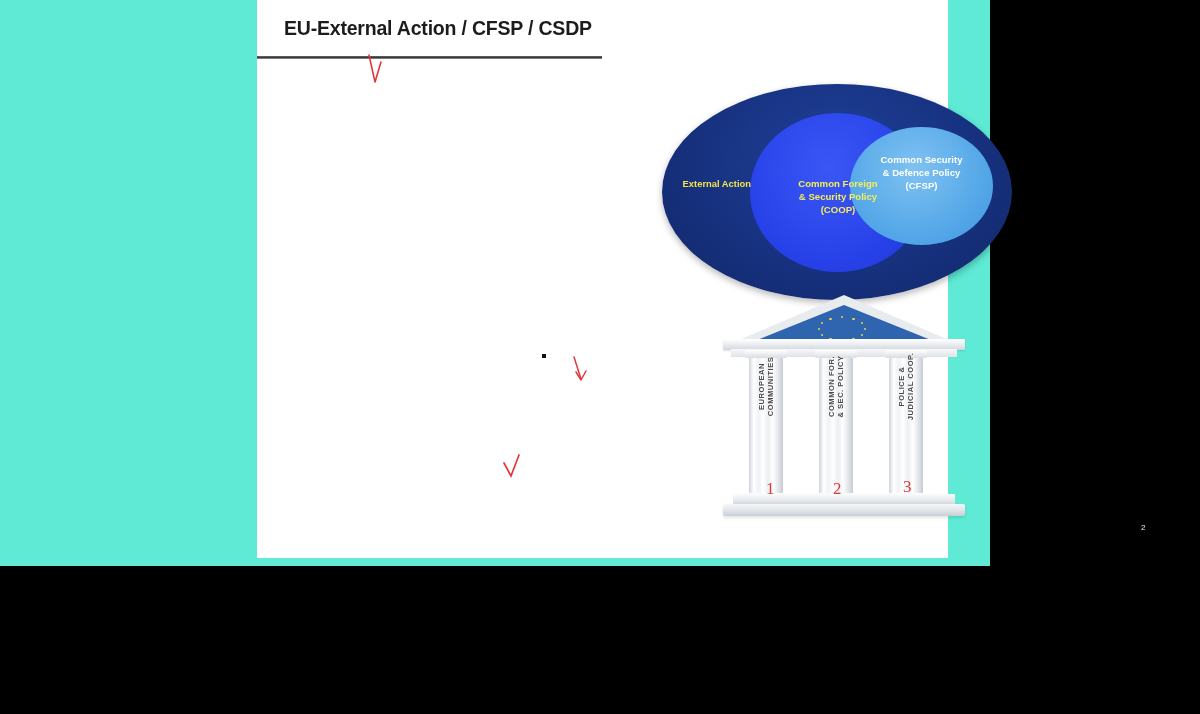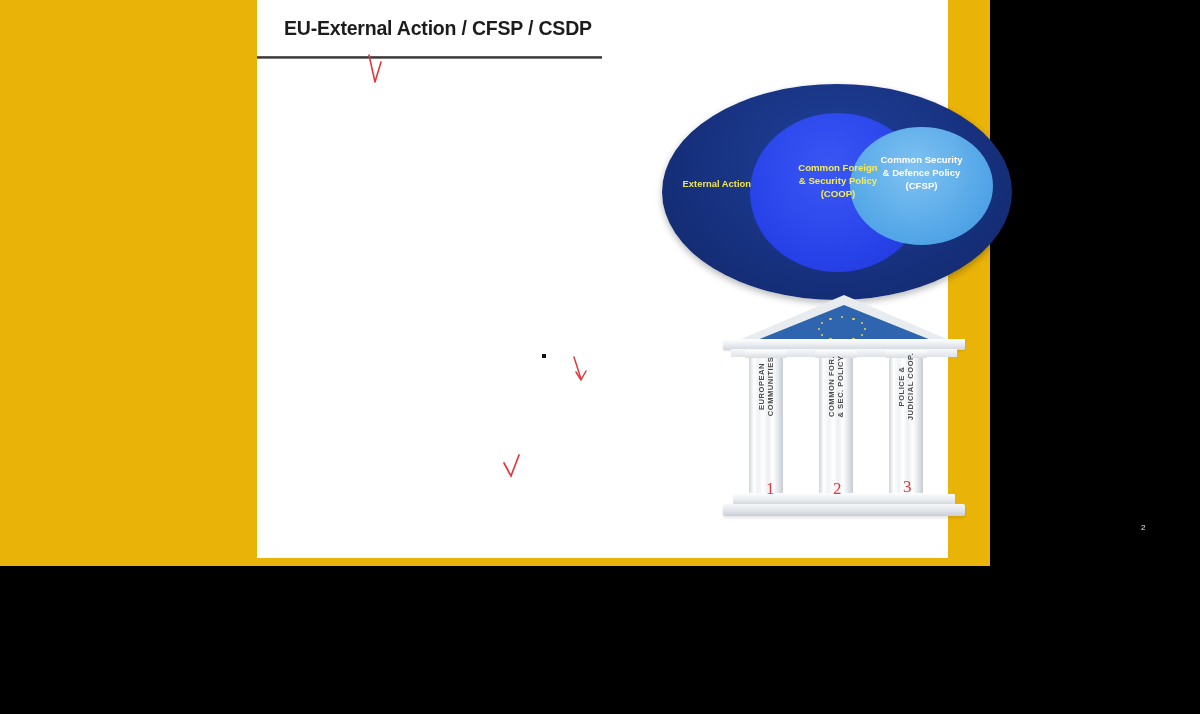--- a/index.html
+++ b/index.html
@@ -6,21 +6,21 @@
   html,body {
     width:1200px; height:714px; overflow:hidden;
     background:#000;
     font-family:"Liberation Sans", sans-serif;
   }
   #app { position:relative; width:1200px; height:714px; background:#000; }
 
   
   .stage {
     position:absolute; left:0; top:0; width:990px; height:566px;
-    background:#eab308;
+    background:#5eead4;
   }
   .slide {
     position:absolute; left:257px; top:0; width:691px; height:558px;
     background:#ffffff;
   }
 
   
   .slide-title {
     position:absolute; left:27px; top:17px;
     font-size:19.5px; font-weight:bold; color:#1c1c1c;
@@ -62,21 +62,21 @@
   .el-inner {
     left:188px; top:43px; width:143px; height:118px;
     background:radial-gradient(ellipse at 45% 35%, #7fc2f2 0%, #56a8e8 60%, #3f96de 100%);
   }
   .lbl-external {
     position:absolute; left:9px; top:94px; width:80px;
     font-size:9.4px; font-weight:bold; color:#f2e54a; text-align:right;
     line-height:1.2;
   }
   .lbl-cfsp {
-    position:absolute; left:93px; top:78px; width:166px;
+    position:absolute; left:93px; top:94px; width:166px;
     font-size:9.6px; font-weight:bold; color:#f5ed5a; text-align:center;
     line-height:1.35;
   }
   .lbl-csdp {
     position:absolute; left:192px; top:70px; width:135px;
     font-size:9.6px; font-weight:bold; color:#ffffff; text-align:center;
     line-height:1.35;
   }
 
   

